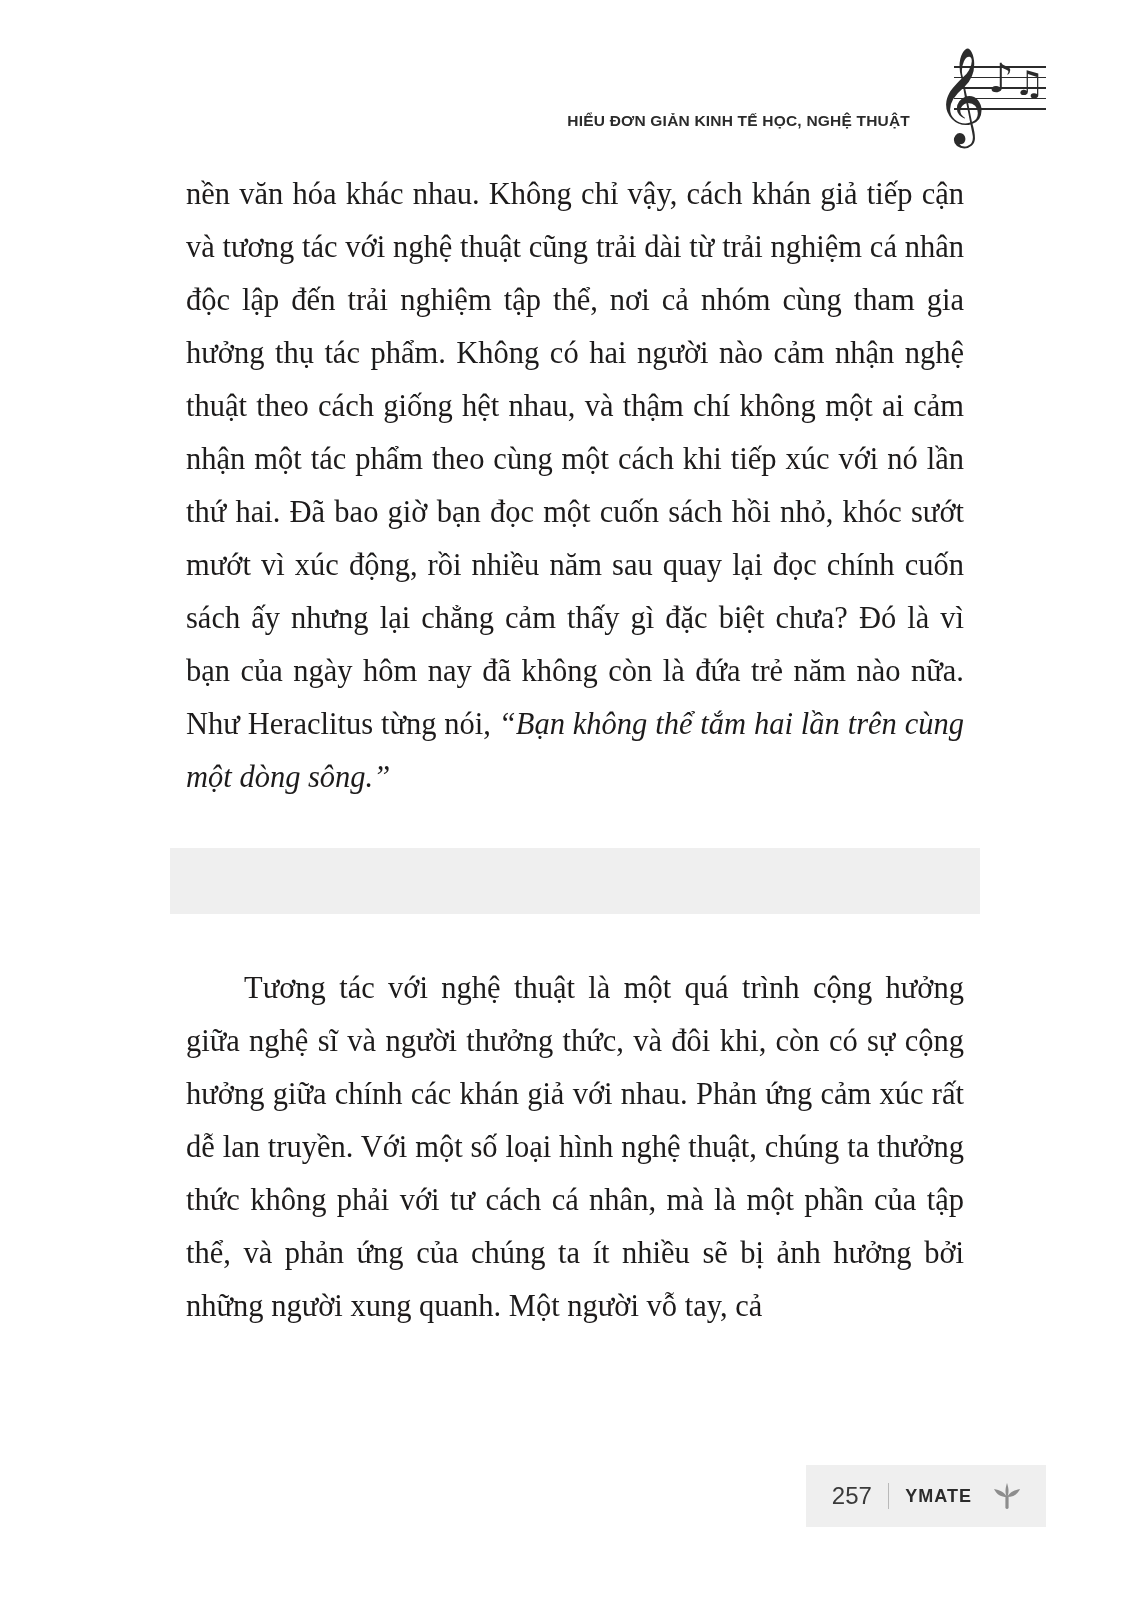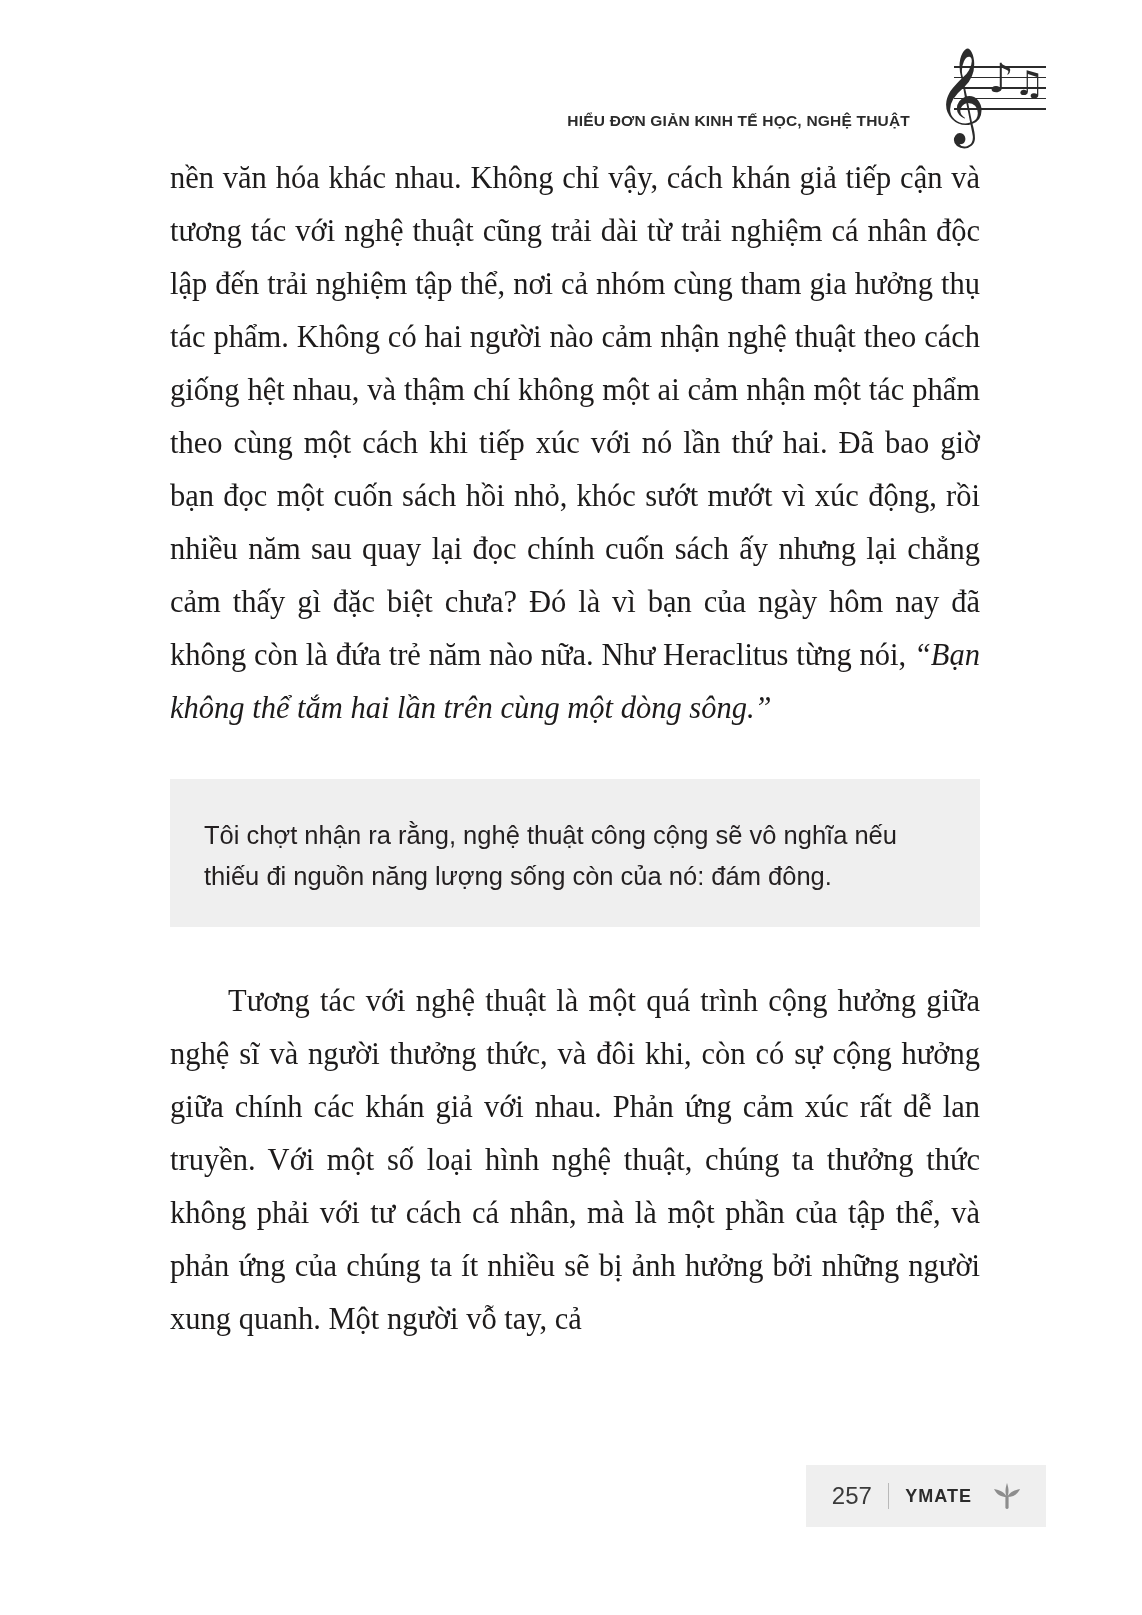--- a/index.html
+++ b/index.html
@@ -84,21 +84,21 @@
   }
 
   
   .content {
     position: absolute;
     left: 170px;
     top: 152px;
     width: 810px;
   }
   p.body-text {
-    margin: 0;
+    margin: 16px;
     font-size: 30.5px;
     line-height: 53px;
     text-align: justify;
     text-justify: inter-word;
     color: #1d1b1b;
   }
   .indent {
     text-indent: 58px;
   }
   .quote-italic {
@@ -182,21 +182,20 @@
     <div class="note-a">♪</div>
     <div class="note-b">♫</div>
   </div>
 </div>
 
 <div class="content">
 
   <p class="body-text"><span>nền văn hóa khác nhau. Không chỉ vậy, cách khán giả tiếp cận và tương tác với nghệ thuật cũng trải dài từ trải nghiệm cá nhân độc lập đến trải nghiệm tập thể, nơi cả nhóm cùng tham gia hưởng thụ tác phẩm. Không có hai người nào cảm nhận nghệ thuật theo cách giống hệt nhau, và thậm chí không một ai cảm nhận một tác phẩm theo cùng một cách khi tiếp xúc với nó lần thứ hai. Đã bao giờ bạn đọc một cuốn sách hồi nhỏ, khóc sướt mướt vì xúc động, rồi nhiều năm sau quay lại đọc chính cuốn sách ấy nhưng lại chẳng cảm thấy gì đặc biệt chưa? Đó là vì bạn của ngày hôm nay đã không còn là đứa trẻ năm nào nữa. Như Heraclitus từng nói, </span><span class="quote-italic">“Bạn không thể tắm hai lần trên cùng một dòng sông.”</span></p>
 
   <div class="pullquote">
-    <p class="pullquote-text">Tôi chợt nhận ra rằng, nghệ thuật công cộng sẽ vô nghĩa nếu thiếu đi nguồn năng lượng sống còn của nó: đám đông.</p>
   </div>
 
   <p class="body-text indent">Tương tác với nghệ thuật là một quá trình cộng hưởng giữa nghệ sĩ và người thưởng thức, và đôi khi, còn có sự cộng hưởng giữa chính các khán giả với nhau. Phản ứng cảm xúc rất dễ lan truyền. Với một số loại hình nghệ thuật, chúng ta thưởng thức không phải với tư cách cá nhân, mà là một phần của tập thể, và phản ứng của chúng ta ít nhiều sẽ bị ảnh hưởng bởi những người xung quanh. Một người vỗ tay, cả</p>
 </div>
 
 <div class="page-footer">
   <span class="page-number">257</span>
   <span class="footer-divider"></span>
   <span class="brand-name">YMATE</span>
   <span class="brand-logo">

